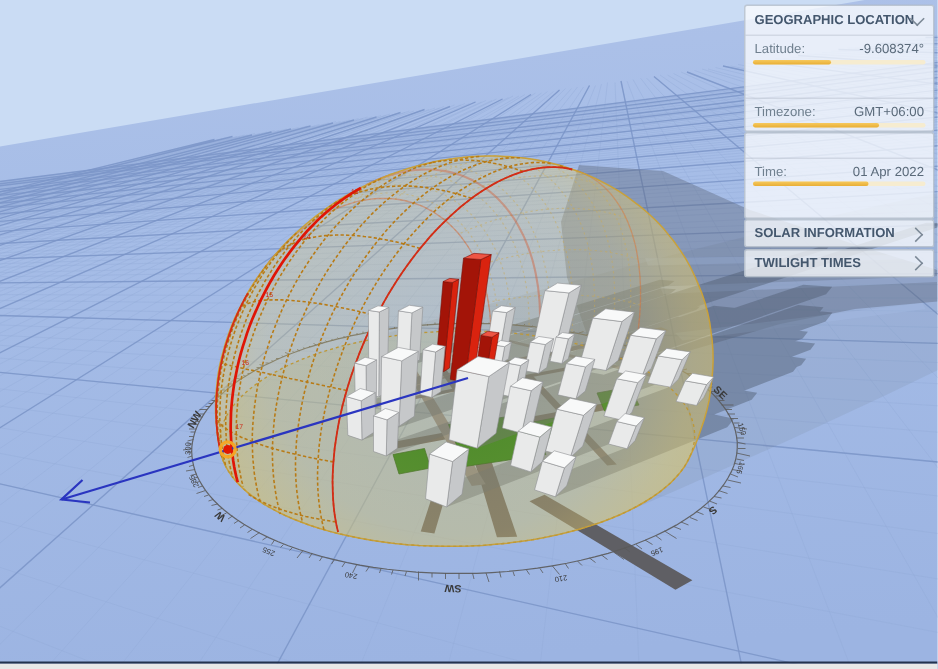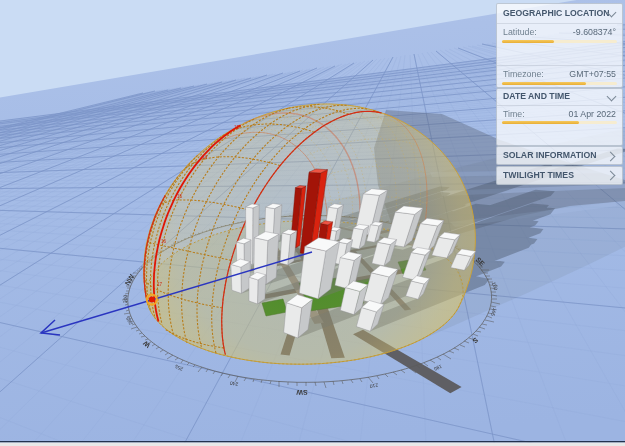--- a/index.html
+++ b/index.html
@@ -237,28 +237,27 @@
   <div class="hdr" style="height:18px;line-height:18px">GEOGRAPHIC LOCATION<span class="cv down" style="top:6px"></span></div>
   <div class="row" style="top:19px;height:21px">
 <span class="lab">Latitude:</span>
           <span class="val">-9.608374°</span>
 <div class="track">
             <div class="fill" style="width:45%"></div>
           </div>
         </div>
   <div class="row" style="top:61px;height:21px">
 <span class="lab">Timezone:</span>
-          <span class="val">GMT+07:55</span>
+          <span class="val">GMT+06:00</span>
 <div class="track">
             <div class="fill" style="width:73%"></div>
           </div>
         </div>
  </div>
  <div class="sec" style="top:85px;height:56px">
-  <div class="hdr" style="height:15px;line-height:15px">DATE AND TIME<span class="cv down" style="top:5px"></span></div>
   <div class="row" style="top:16px;height:20px">
 <span class="lab">Time:</span>
           <span class="val">01 Apr 2022</span>
 <div class="track">
             <div class="fill" style="width:67%"></div>
           </div>
         </div>
  </div>
  <div class="sec" style="top:162.5px;height:17px">
   <div class="hdr" style="height:17px;line-height:17px">TWILIGHT TIMES<span class="cv right"></span></div>

